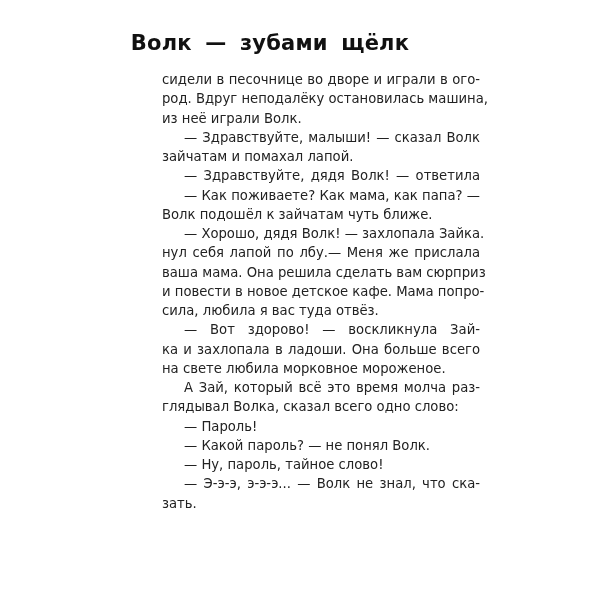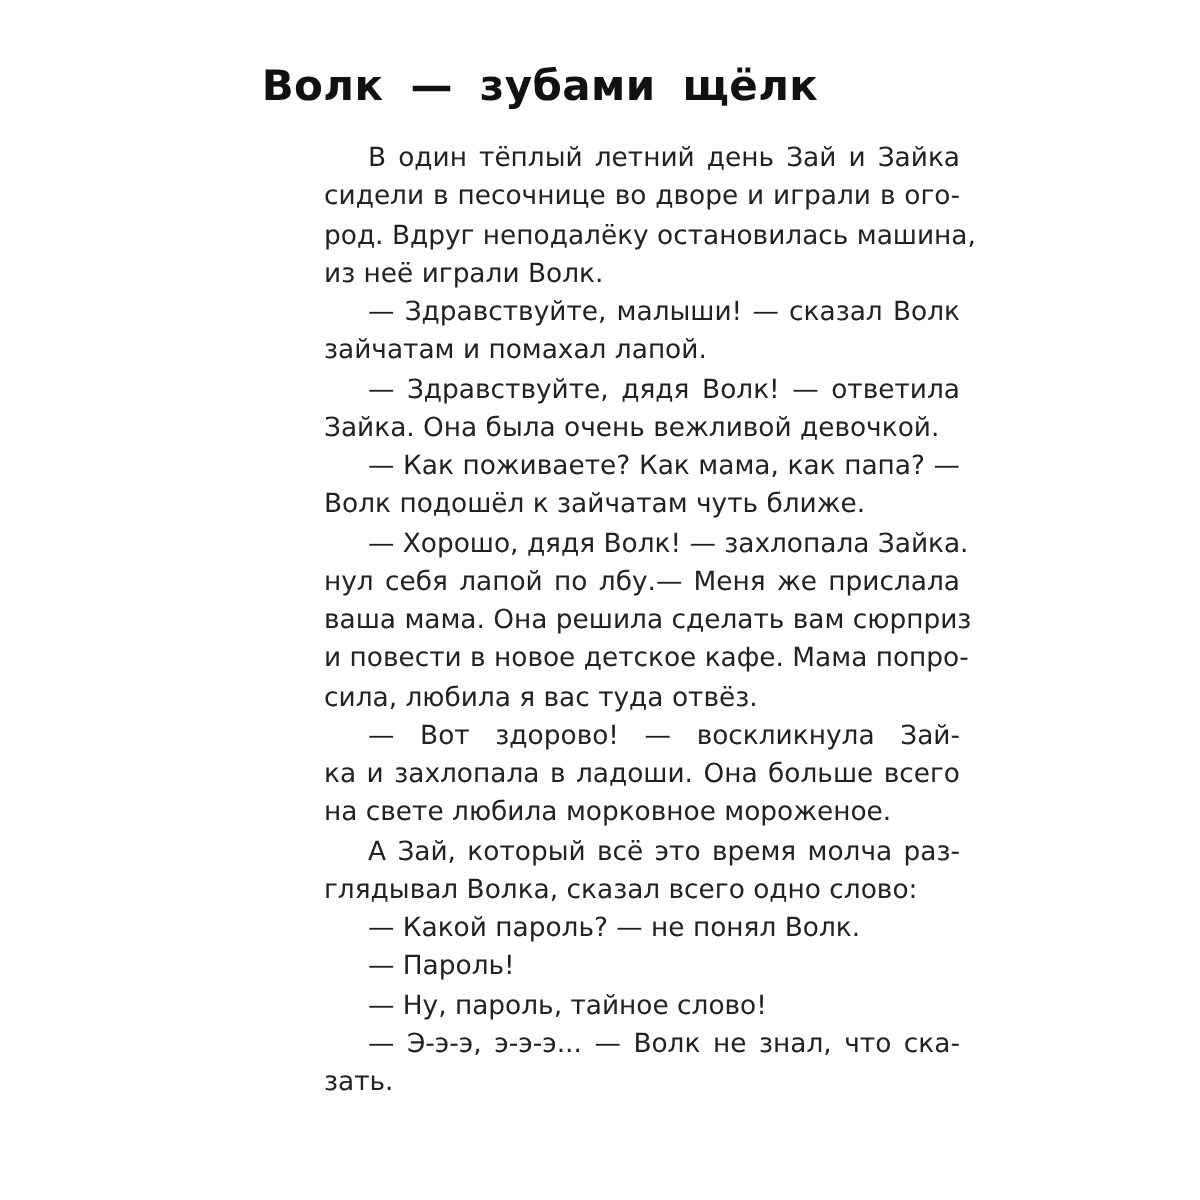--- a/index.html
+++ b/index.html
@@ -25,38 +25,36 @@
     .line.last { text-align-last: left; }
   </style>
 </head>
 <body>
 
 <div class="page"></div>
 
 <div class="title">Волк — зубами щёлк</div>
 
 <div class="body-text">
-  <span class="line indent">В один тёплый летний день Зай и Зайка</span>
   <span class="line">сидели в песочнице во дворе и играли в ого-</span>
   <span class="line">род. Вдруг неподалёку остановилась машина,</span>
   <span class="line last">из неё играли Волк.</span>
   <span class="line indent">— Здравствуйте, малыши! — сказал Волк</span>
   <span class="line last">зайчатам и помахал лапой.</span>
   <span class="line indent">— Здравствуйте, дядя Волк! — ответила</span>
-  <span class="line last">Зайка. Она была очень вежливой девочкой.</span>
   <span class="line indent">— Как поживаете? Как мама, как папа? —</span>
   <span class="line last">Волк подошёл к зайчатам чуть ближе.</span>
   <span class="line indent last">— Хорошо, дядя Волк! — захлопала Зайка.</span>
   <span class="line">нул себя лапой по лбу.— Меня же прислала</span>
   <span class="line">ваша мама. Она решила сделать вам сюрприз</span>
   <span class="line">и повести в новое детское кафе. Мама попро-</span>
   <span class="line last">сила, любила я вас туда отвёз.</span>
   <span class="line indent">— Вот здорово! — воскликнула Зай-</span>
   <span class="line">ка и захлопала в ладоши. Она больше всего</span>
   <span class="line last">на свете любила морковное мороженое.</span>
   <span class="line indent">А Зай, который всё это время молча раз-</span>
   <span class="line last">глядывал Волка, сказал всего одно слово:</span>
+  <span class="line indent last">— Пароль!</span>
   <span class="line indent last">— Какой пароль? — не понял Волк.</span>
-  <span class="line indent last">— Пароль!</span>
   <span class="line indent last">— Ну, пароль, тайное слово!</span>
   <span class="line indent">— Э-э-э, э-э-э... — Волк не знал, что ска-</span>
   <span class="line last">зать.</span>
 </div>
 
 </body></html>

